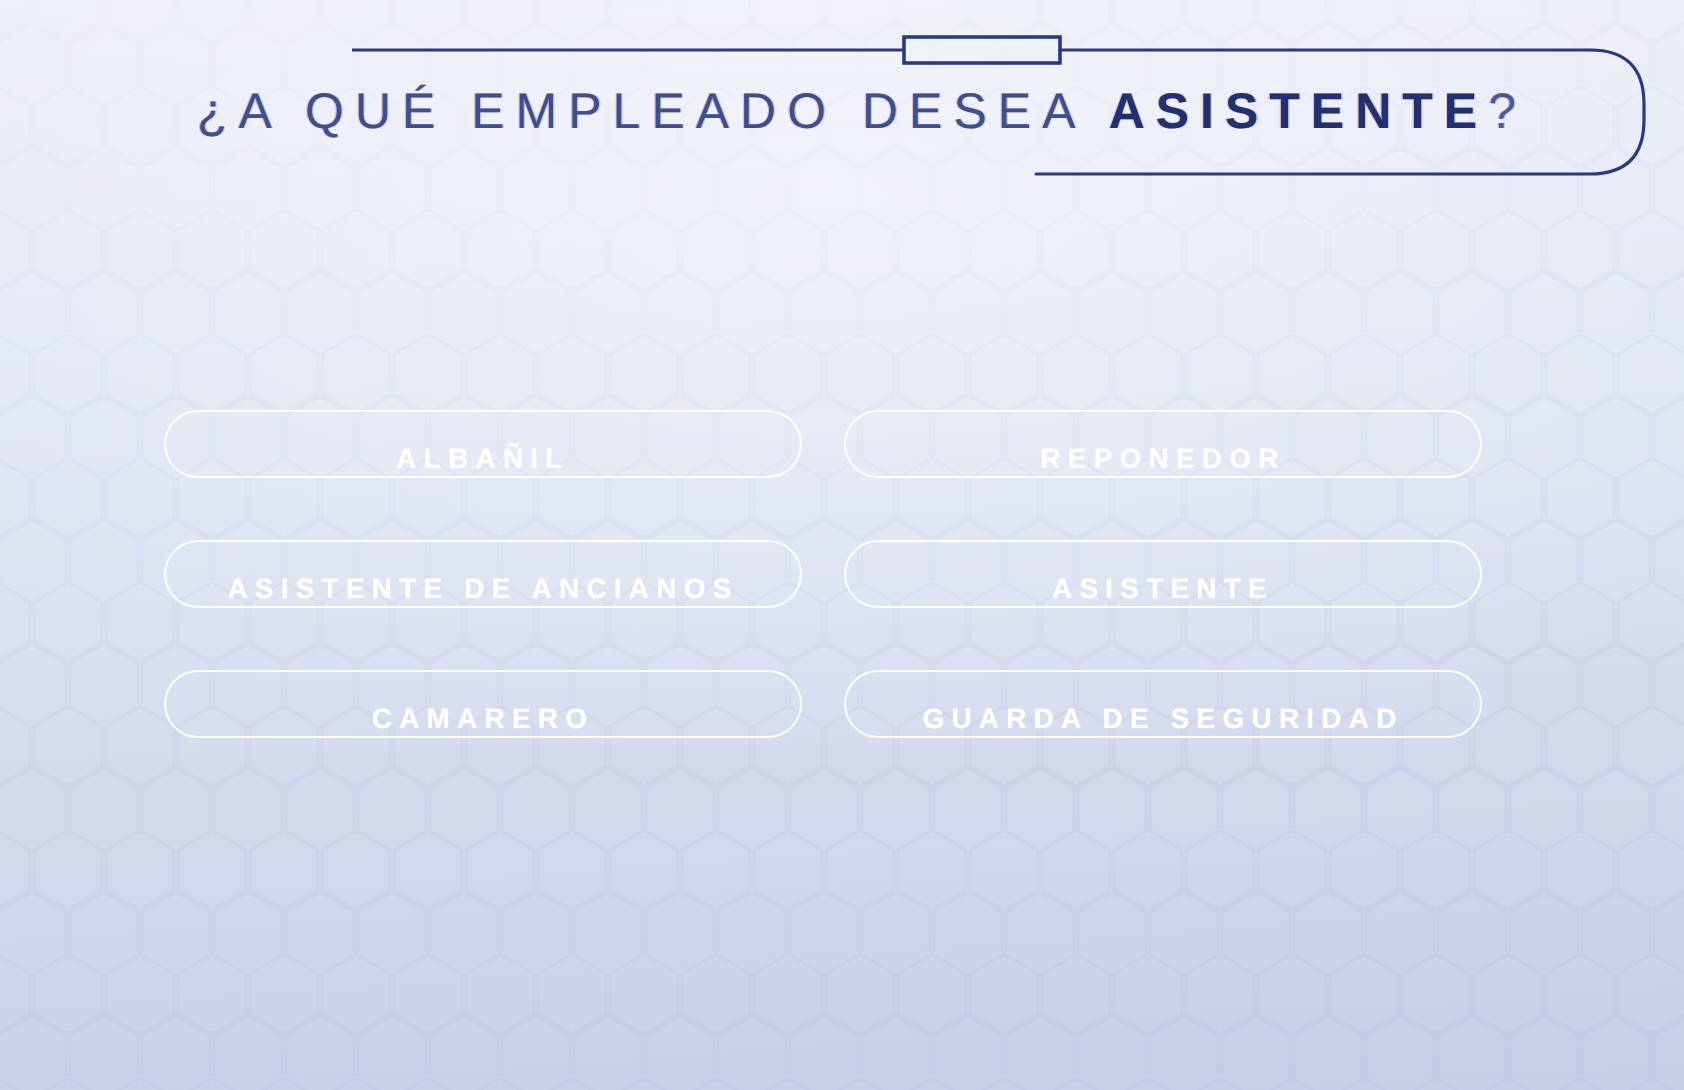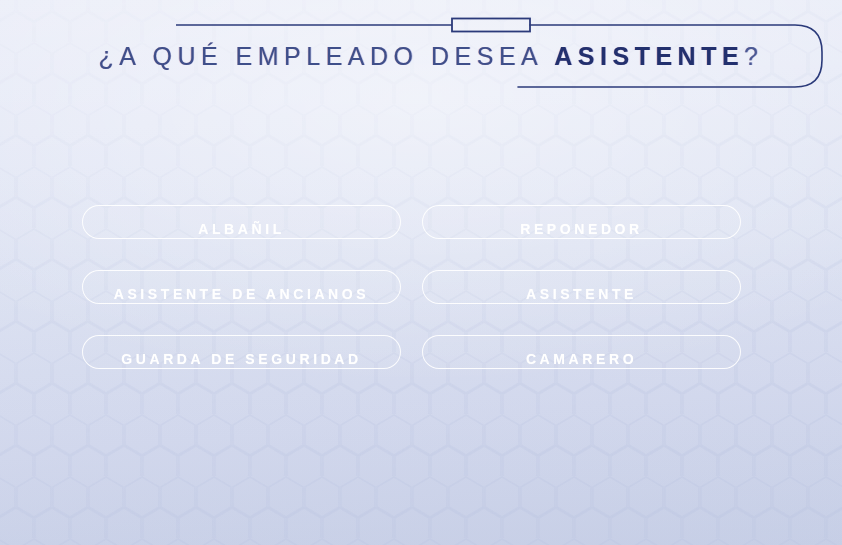--- a/index.html
+++ b/index.html
@@ -157,17 +157,17 @@
     <div class="question">
       <span class="q-light">¿A QUÉ EMPLEADO DESEA </span><span class="q-strong">ASISTENTE</span><span class="q-mark">?</span>
     </div>
   </div>
 
   <div class="options">
     <button class="option-btn">ALBAÑIL</button>
     <button class="option-btn">REPONEDOR</button>
     <button class="option-btn">ASISTENTE DE ANCIANOS</button>
     <button class="option-btn">ASISTENTE</button>
+    <button class="option-btn">CAMARERO</button>
     <button class="option-btn">GUARDA DE SEGURIDAD</button>
-    <button class="option-btn">CAMARERO</button>
   </div>
 
 </div>
 
 </body></html>

